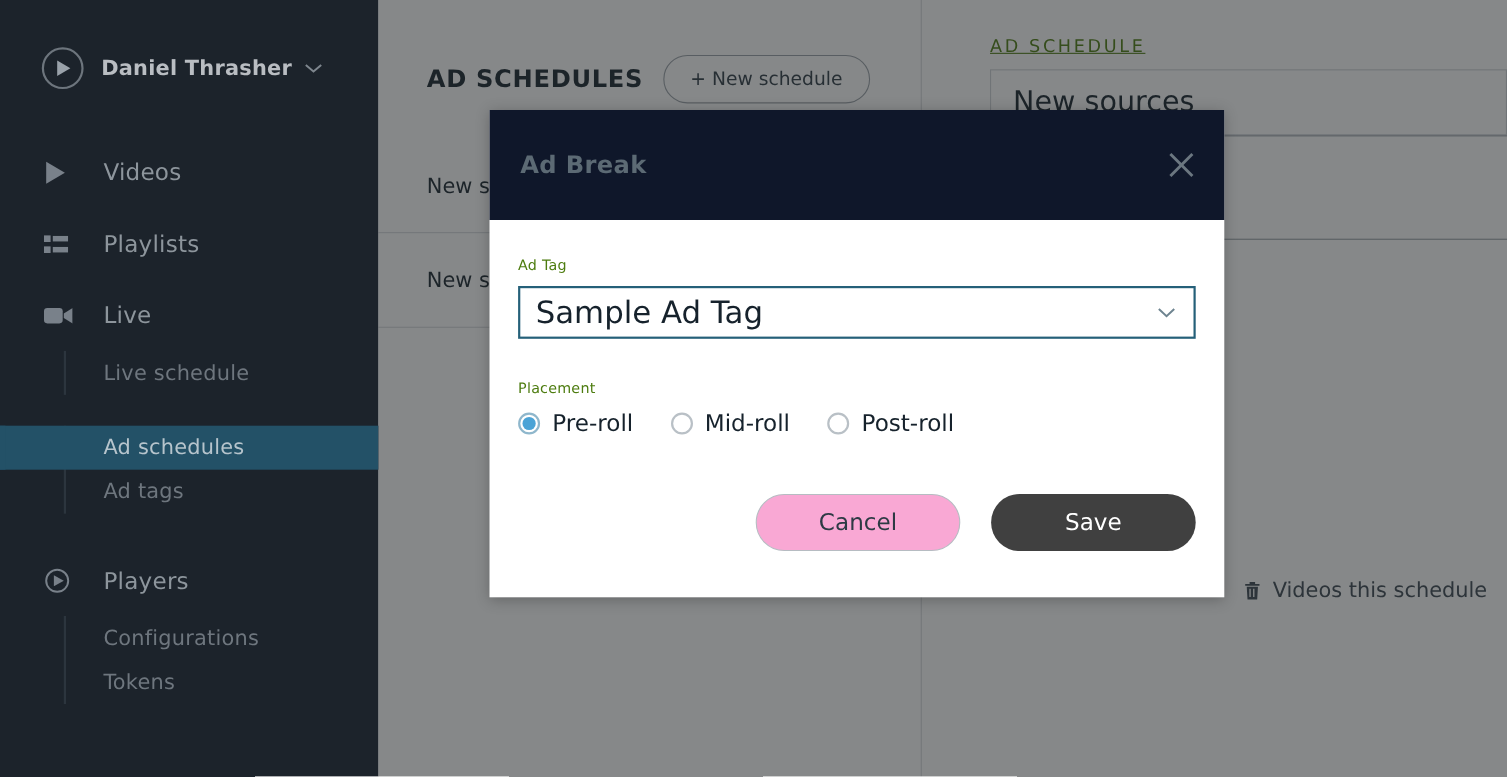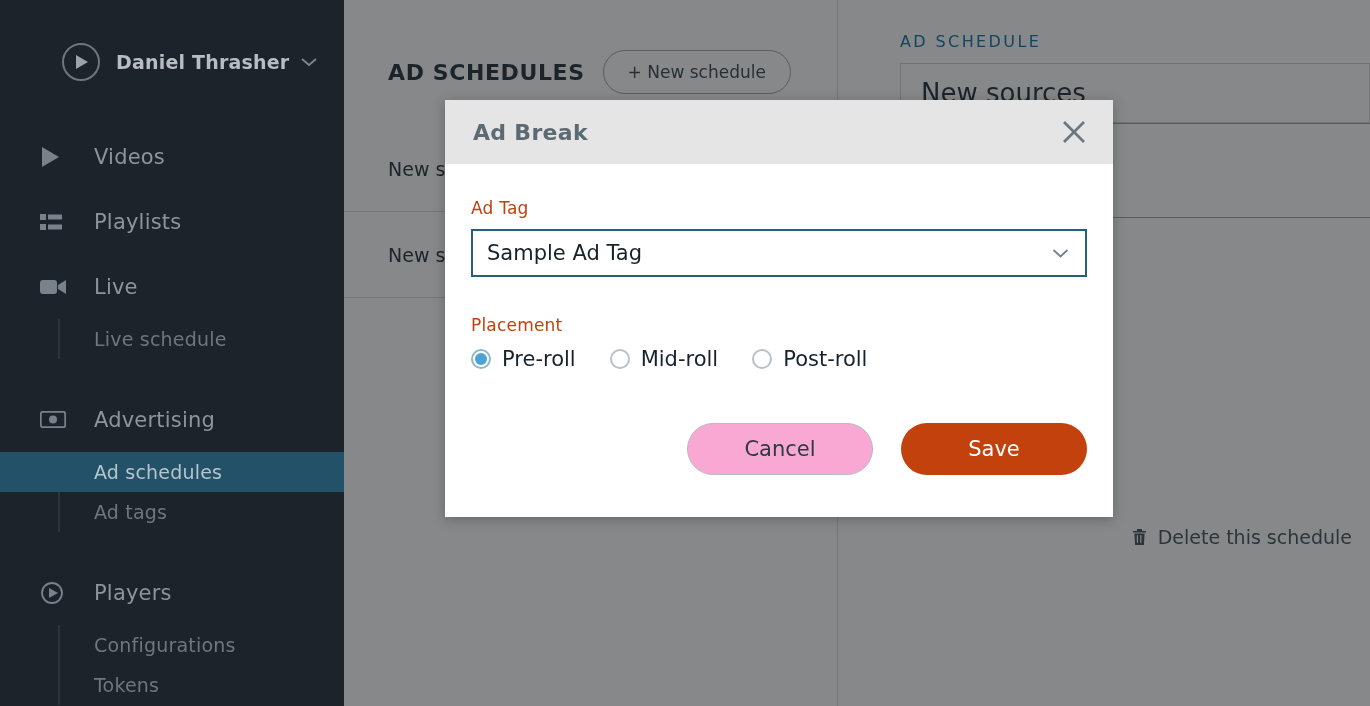--- a/index.html
+++ b/index.html
@@ -27,21 +27,20 @@
     height: 706px;
     background: #1c232b;
     z-index: 5;
   }
 
   .brand {
     display: flex;
     align-items: center;
     height: 124px;
     padding-left: 38px;
-    margin-left: 24px;
   }
   .brand-avatar {
     width: 38px; height: 38px;
     border-radius: 50%;
     border: 2px solid #6d757d;
     display: flex; align-items: center; justify-content: center;
     flex: 0 0 auto;
   }
   .brand-avatar svg { display: block; }
   .brand-name {
@@ -161,21 +160,22 @@
 
   .page-right {
     position: absolute;
     left: 494px; top: 0;
     width: 532px; height: 706px;
   }
   .field-label {
     padding: 32px 0 0 62px;
     font-size: 16px;
     letter-spacing: 2.4px;
-    color: #0369a1;
+    color: #4d7c0f;
+    text-decoration: underline;
   }
   .field-box {
     margin: 12px 0 0 62px;
     height: 60px;
     border: 1px solid #cfd3d7;
     display: flex;
     align-items: center;
     padding-left: 20px;
     font-size: 26px;
     color: #16222c;
@@ -208,57 +208,57 @@
   
   .modal {
     position: absolute;
     left: 445px; top: 100px;
     width: 668px;
     background: #ffffff;
     z-index: 40;
     box-shadow: 0 2px 12px rgba(0,0,0,0.25);
   }
   .modal-header {
-    height: 64px;
-    background: #e5e5e5;
+    height: 100px;
+    background: #0f172a;
     display: flex;
     align-items: center;
     justify-content: space-between;
     padding: 0 26px 0 28px;
   }
   .modal-title {
     font-size: 22px;
     font-weight: bold;
     color: #5c6a74;
     letter-spacing: .3px;
   }
   .modal-close {
     color: #6b7780;
     display: flex;
     align-items: center;
     cursor: pointer;
   }
   .modal-body { padding: 34px 26px 0 26px; }
 
   .form-label {
-    font-size: 17px;
-    color: #c2410c;
+    font-size: 13px;
+    color: #4d7c0f;
     margin-bottom: 11px;
     letter-spacing: .2px;
   }
   .select-box {
     height: 48px;
     border: 2px solid #256079;
     display: flex;
     align-items: center;
     justify-content: space-between;
     padding: 0 16px 0 14px;
     background: #fff;
   }
-  .select-value { font-size: 21px; color: #16222c; }
+  .select-value { font-size: 28px; color: #16222c; }
   .select-caret { color: #6e8490; display: flex; align-items: center; }
 
   .placement-wrap { margin-top: 38px; }
   .radio-row { display: flex; align-items: center; margin-top: 12px; }
   .radio-item {
     display: flex;
     align-items: center;
     margin-right: 34px;
     font-size: 21px;
     color: #16222c;
@@ -301,21 +301,21 @@
   .btn-cancel {
     width: 186px;
     border: 1px solid #b6bcc2;
     background: #f9a8d4;
     color: #2d3a44;
     margin-right: 28px;
   }
   .btn-save {
     width: 186px;
     border: none;
-    background: #c2410c;
+    background: #404040;
     color: #ffffff;
   }
 </style>
 </head>
 <body>
 
 <div id="app">
 
   <div class="page">
 
@@ -335,21 +335,21 @@
       <div class="field-box">New sources</div>
       <div class="divider-row"></div>
       <div class="spacer-block"></div>
       <div class="divider-row"></div>
       <div class="delete-link">
         <span class="trash">
           <svg width="17" height="18" viewBox="0 0 17 18">
               <path fill="#3a4650" d="M6 1h5v2h4v1.6H2V3h4V1zm-2.6 4.4h10.2L12.9 17H4.1L3.4 5.4zm2.4 1.8v7.6h1.2V7.2H5.8zm3.4 0v7.6h1.2V7.2H9.2z"></path>
             </svg>
         </span>
-        <span>Delete this schedule</span>
+        <span>Videos this schedule</span>
       </div>
     </div>
   </div>
 
   <div class="scrim"></div>
 
   <div class="sidebar">
 
     <div class="brand">
       <div class="brand-avatar">
@@ -397,29 +397,20 @@
         </span>
         <span class="nav-label">Live</span>
       </div>
 
       <div class="subnav">
         <div class="subnav-item">Live schedule</div>
       </div>
 
       <div class="nav-spacer"></div>
 
-      <div class="nav-item">
-        <span class="nav-icon">
-          <svg width="26" height="17" viewBox="0 0 26 17">
-            <rect x="0.8" y="0.8" width="24.4" height="15.4" rx="2" fill="none" stroke="#79818a" stroke-width="1.8"></rect>
-            <circle cx="13" cy="8.5" r="4" fill="#79818a"></circle>
-          </svg>
-        </span>
-        <span class="nav-label">Advertising</span>
-      </div>
 
       <div class="subnav">
         <div class="subnav-item active">Ad schedules</div>
         <div class="subnav-item">Ad tags</div>
       </div>
 
       <div class="nav-spacer"></div>
 
       <div class="nav-item">
         <span class="nav-icon">

